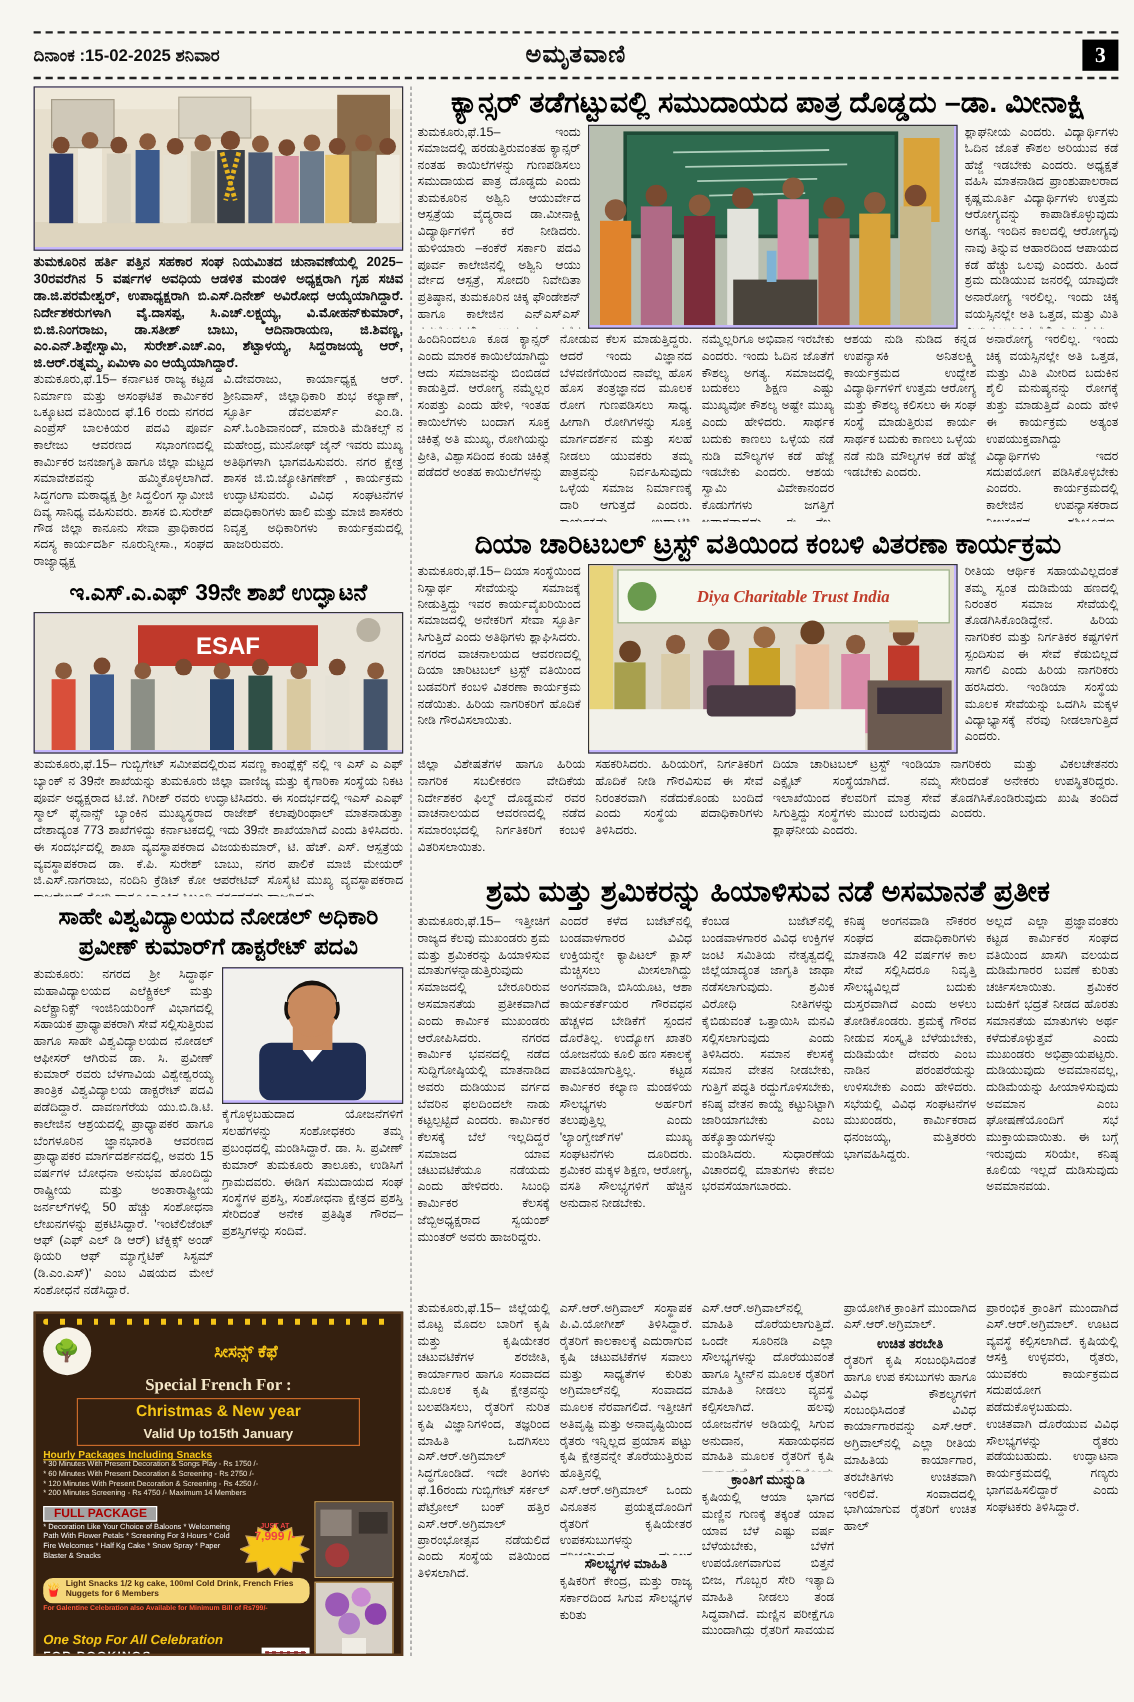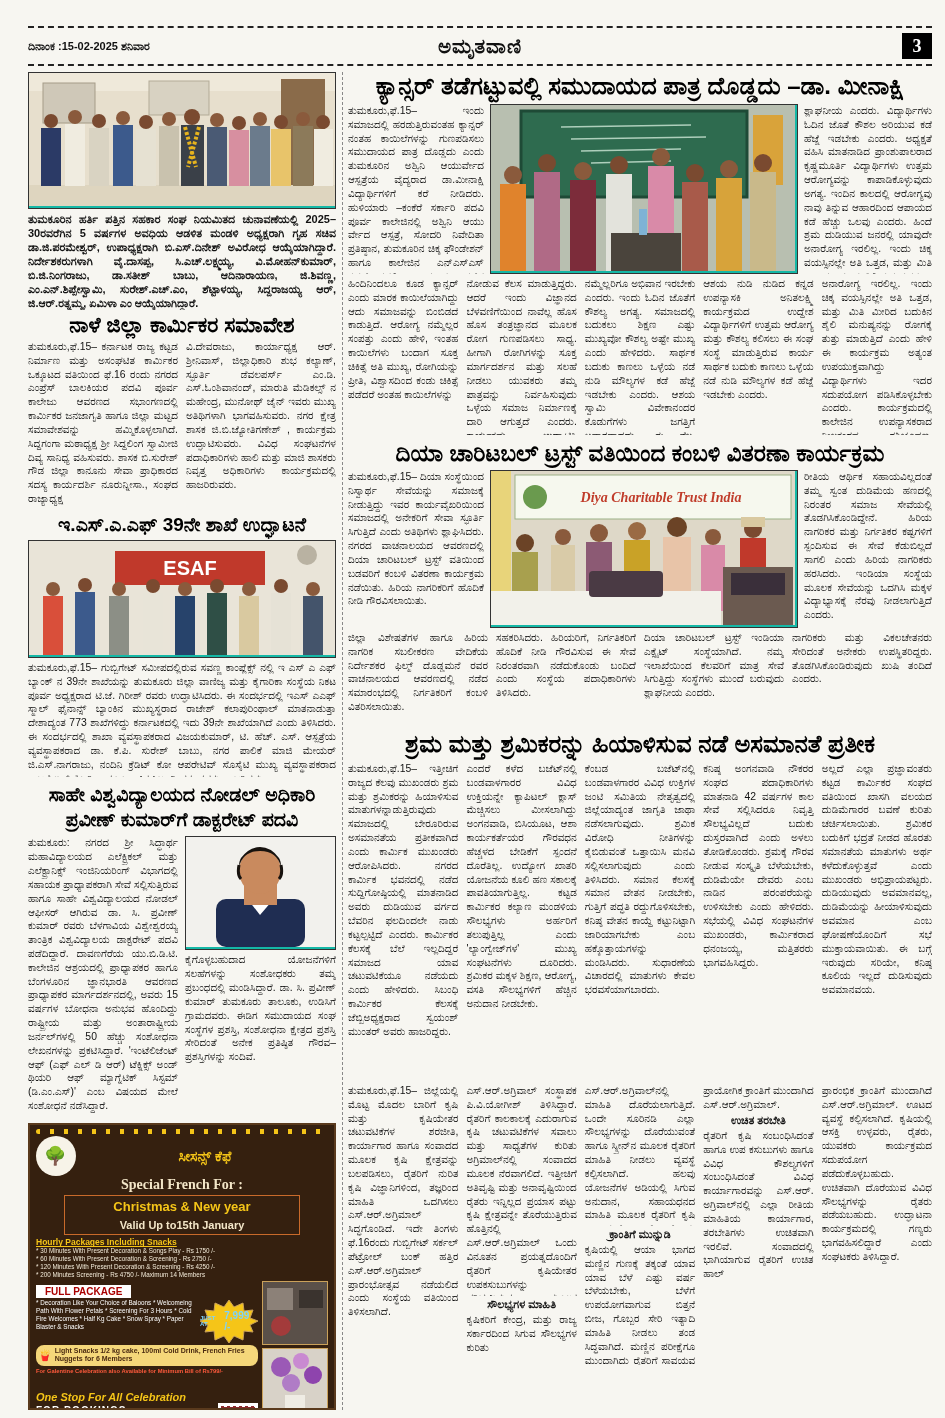--- a/index.html
+++ b/index.html
@@ -2,40 +2,40 @@
 <html lang="kn"><head>
 <meta charset="utf-8">
 <style>
   html,body{margin:0;padding:0;}
   body{width:945px;height:1418px;background:#f7f6f1;color:#111;
        font-family:"Liberation Sans","DejaVu Sans",sans-serif;overflow:hidden;}
   .page{padding:26px 13px 0 28px;box-sizing:border-box;}
   
   .masthead-bar{border-top:2px dashed #222;border-bottom:2px dashed #222;
      display:flex;align-items:center;height:36px;}
-  .mh-date{width:300px;font-size:11px;font-weight:bold;}
+  .mh-date{width:300px;font-size:14px;font-weight:bold;}
   .mh-title{flex:1;text-align:center;font-size:20px;font-weight:bold;letter-spacing:1px;}
   .mh-pagebox{width:300px;display:flex;justify-content:flex-end;}
   .pagenum{background:#000;color:#fff;font-weight:bold;font-size:18px;
      width:30px;height:26px;display:flex;align-items:center;justify-content:center;
      font-family:"Liberation Serif",serif;}
   
   .content{display:flex;margin-top:6px;}
   .leftcol{width:308px;flex:none;}
   .vdivider{flex:none;width:0;border-left:1px dashed #888;margin:0 5px 0 6px;}
   .rightcol{flex:1;min-width:0;}
   
   .bt{font-size:10.4px;line-height:1.33;text-align:justify;overflow:hidden;}
   .caption{font-weight:bold;font-size:11px;line-height:1.28;text-align:justify;overflow:hidden;}
   h2,h3{margin:0;font-weight:bold;color:#000;}
   .head-c{text-align:center;}
   .cols{display:flex;gap:8px;}
   .cols .bt{flex:1;min-width:0;}
   .subhead{text-align:center;font-weight:bold;font-size:11px;margin:2px 0;}
-  .photoframe{border:1px solid #333;background:#14b8a6;overflow:hidden;}
+  .photoframe{border:1px solid #333;background:#c4b5fd;overflow:hidden;}
   svg{display:block;}
   
   .ad{background:#35200f;border:2px solid #5a3a1d;color:#fff;height:287px;margin-top:5px;
       box-sizing:border-box;padding:4px 6px;position:relative;overflow:hidden;}
   .ad-lights{height:5px;background:repeating-linear-gradient(90deg,#f5c518 0 4px,transparent 4px 14px);
       border-radius:3px;margin-bottom:2px;}
   .ad-top{display:flex;align-items:center;gap:6px;}
   .ad-logo{width:40px;height:40px;border-radius:50%;background:#f7f3e8;flex:none;
       display:flex;align-items:center;justify-content:center;font-size:18px;}
   .ad-titles{flex:1;text-align:center;}
@@ -46,28 +46,28 @@
       font-family:"Liberation Serif",serif;margin-top:1px;}
   .ad-xmasbox{border:1px solid #c96a2a;margin:2px 28px 0 28px;text-align:center;padding:1px 0;}
   .ad-xmas{color:#f5c518;font-weight:bold;font-size:13px;}
   .ad-valid{color:#f3e6c8;font-weight:bold;font-size:11px;}
   .ad-pkg-head{color:#f5c518;font-weight:bold;font-size:8.5px;text-decoration:underline;margin-top:2px;}
   .ad-pkg{font-size:6.3px;line-height:1.25;color:#f2ead8;}
   .ad-main{display:flex;gap:4px;margin-top:2px;}
   .ad-left{flex:1;min-width:0;}
   .ad-photos{width:66px;flex:none;display:flex;flex-direction:column;gap:3px;}
   .ad-photos .ph{border:1px solid #caa15a;}
-  .fullpkg-head{display:inline-block;background:#ffffff;color:#a00;font-weight:bold;
+  .fullpkg-head{display:inline-block;background:#a3a3a3;color:#a00;font-weight:bold;
       font-size:10px;padding:0 8px;border:1px solid #fff;}
   .fullpkg-row{display:flex;gap:4px;}
   .fullpkg-list{font-size:6.3px;line-height:1.3;color:#fff;flex:1;}
   .burst{width:58px;height:44px;flex:none;position:relative;}
   .burst svg{position:absolute;inset:0;}
-  .burst .btxt{position:absolute;inset:0;display:flex;align-items:center;
-      justify-content:space-between;color:#7dd3fc;font-weight:bold;}
+  .burst .btxt{position:absolute;inset:0;display:flex;flex-direction:column;align-items:center;
+      justify-content:flex-start;color:#ef4444;font-weight:bold;}
   .burst .b1{font-size:6px;}.burst .b2{font-size:10px;}
   .ad-strip{background:#f5d77a;color:#4a2a10;font-weight:bold;font-size:7px;border-radius:8px;
       padding:2px 4px 2px 2px;display:flex;align-items:center;gap:3px;margin-top:2px;line-height:1.2;}
   .ad-strip .emoji{font-size:11px;}
   .ad-valentine{color:#ff5a3c;font-weight:bold;font-size:5.8px;margin-top:2px;}
   .ad-onestop{color:#f5c518;font-weight:bold;font-style:italic;font-size:11px;margin-top:17px;}
   .ad-bookrow{display:flex;align-items:center;gap:6px;}
   .ad-book{flex:1;}
   .ad-booklabel{color:#fff;font-weight:bold;font-size:10px;letter-spacing:1px;}
   .ad-phone{color:#f5c518;font-weight:bold;font-size:24px;line-height:1;}
@@ -153,21 +153,20 @@
               </g>
             <g>
                 <circle cx="294" cy="49" r="7" fill="#7a4a30"></circle>
                 <rect x="285" y="56" width="19" height="57" fill="#f0ece0"></rect>
               </g>
           </g>
         </svg>
       </div>
       <div class="caption" style="height:98px;margin-top:3px">ತುಮಕೂರಿನ ಹರ್ತಿ ಪತ್ತಿನ ಸಹಕಾರ ಸಂಘ ನಿಯಮಿತದ ಚುನಾವಣೆಯಲ್ಲಿ 2025–30ರವರೆಗಿನ 5 ವರ್ಷಗಳ ಅವಧಿಯ ಆಡಳಿತ ಮಂಡಳಿ ಅಧ್ಯಕ್ಷರಾಗಿ ಗೃಹ ಸಚಿವ ಡಾ.ಜಿ.ಪರಮೇಶ್ವರ್, ಉಪಾಧ್ಯಕ್ಷರಾಗಿ ಬಿ.ಎಸ್.ದಿನೇಶ್ ಅವಿರೋಧ ಆಯ್ಕೆಯಾಗಿದ್ದಾರೆ. ನಿರ್ದೇಶಕರುಗಳಾಗಿ ವೈ.ದಾಸಪ್ಪ, ಸಿ.ಎಚ್.ಲಕ್ಷ್ಮಯ್ಯ, ವಿ.ಮೋಹನ್‌ಕುಮಾರ್, ಬಿ.ಜಿ.ನಿಂಗರಾಜು, ಡಾ.ಸತೀಶ್ ಬಾಬು, ಆದಿನಾರಾಯಣ, ಜಿ.ಶಿವಣ್ಣ, ಎಂ.ಎನ್.ಶಿಪ್ಪೇಸ್ವಾಮಿ, ಸುರೇಶ್.ಎಚ್.ಎಂ, ಶೆಟ್ಟಾಳಯ್ಯ, ಸಿದ್ದರಾಜಯ್ಯ ಆರ್, ಜಿ.ಆರ್.ರತ್ನಮ್ಮ, ಏಮಿಳಾ ಎಂ ಆಯ್ಕೆಯಾಗಿದ್ದಾರೆ.</div>
 
-      <h2 class="head-c" style="font-size:21px;margin:3px 0 3px">ನಾಳೆ ಜಿಲ್ಲಾ ಕಾರ್ಮಿಕರ ಸಮಾವೇಶ</h2>
       <div class="cols" style="height:168px">
         <div class="bt">ತುಮಕೂರು,ಫೆ.15– ಕರ್ನಾಟಕ ರಾಜ್ಯ ಕಟ್ಟಡ ನಿರ್ಮಾಣ ಮತ್ತು ಅಸಂಘಟಿತ ಕಾರ್ಮಿಕರ ಒಕ್ಕೂಟದ ವತಿಯಿಂದ ಫೆ.16 ರಂದು ನಗರದ ಎಂಪ್ರೆಸ್ ಬಾಲಕಿಯರ ಪದವಿ ಪೂರ್ವ ಕಾಲೇಜು ಆವರಣದ ಸಭಾಂಗಣದಲ್ಲಿ ಕಾರ್ಮಿಕರ ಜನಜಾಗೃತಿ ಹಾಗೂ ಜಿಲ್ಲಾ ಮಟ್ಟದ ಸಮಾವೇಶವನ್ನು ಹಮ್ಮಿಕೊಳ್ಳಲಾಗಿದೆ. ಸಿದ್ದಗಂಗಾ ಮಠಾಧ್ಯಕ್ಷ ಶ್ರೀ ಸಿದ್ದಲಿಂಗ ಸ್ವಾಮೀಜಿ ದಿವ್ಯ ಸಾನಿಧ್ಯ ವಹಿಸುವರು. ಶಾಸಕ ಬಿ.ಸುರೇಶ್ ಗೌಡ ಜಿಲ್ಲಾ ಕಾನೂನು ಸೇವಾ ಪ್ರಾಧಿಕಾರದ ಸದಸ್ಯ ಕಾರ್ಯದರ್ಶಿ ನೂರುನ್ನೀಸಾ., ಸಂಘದ ರಾಜ್ಯಾಧ್ಯಕ್ಷ</div>
         <div class="bt">ವಿ.ದೇವರಾಜು, ಕಾರ್ಯಾಧ್ಯಕ್ಷ ಆರ್. ಶ್ರೀನಿವಾಸ್, ಜಿಲ್ಲಾಧಿಕಾರಿ ಶುಭ ಕಲ್ಯಾಣ್, ಸ್ಫೂರ್ತಿ ಡೆವಲಪರ್ಸ್ ಎಂ.ಡಿ. ಎಸ್.ಓಂಶಿವಾನಂದ್, ಮಾರುತಿ ಮೆಡಿಕಲ್ಸ್ ನ ಮಹೇಂದ್ರ, ಮುನೋಥ್ ಜೈನ್ ಇವರು ಮುಖ್ಯ ಅತಿಥಿಗಳಾಗಿ ಭಾಗವಹಿಸುವರು. ನಗರ ಕ್ಷೇತ್ರ ಶಾಸಕ ಜಿ.ಬಿ.ಜ್ಯೋತಿಗಣೇಶ್ , ಕಾರ್ಯಕ್ರಮ ಉದ್ಘಾಟಿಸುವರು. ವಿವಿಧ ಸಂಘಟನೆಗಳ ಪದಾಧಿಕಾರಿಗಳು ಹಾಲಿ ಮತ್ತು ಮಾಜಿ ಶಾಸಕರು ನಿವೃತ್ತ ಅಧಿಕಾರಿಗಳು ಕಾರ್ಯಕ್ರಮದಲ್ಲಿ ಹಾಜರಿರುವರು.</div>
       </div>
 
       <h2 class="head-c" style="font-size:19px;margin:6px 0 4px">ಇ.ಎಸ್.ಎ.ಎಫ್ 39ನೇ ಶಾಖೆ ಉದ್ಘಾಟನೆ</h2>
       <div class="photoframe" style="height:116px">
         <svg width="306" height="114" viewBox="0 0 306 114">
           <rect width="306" height="114" fill="#e9e4d8"></rect>
           <circle cx="278" cy="14" r="10" fill="#b9b2a2"></circle>

